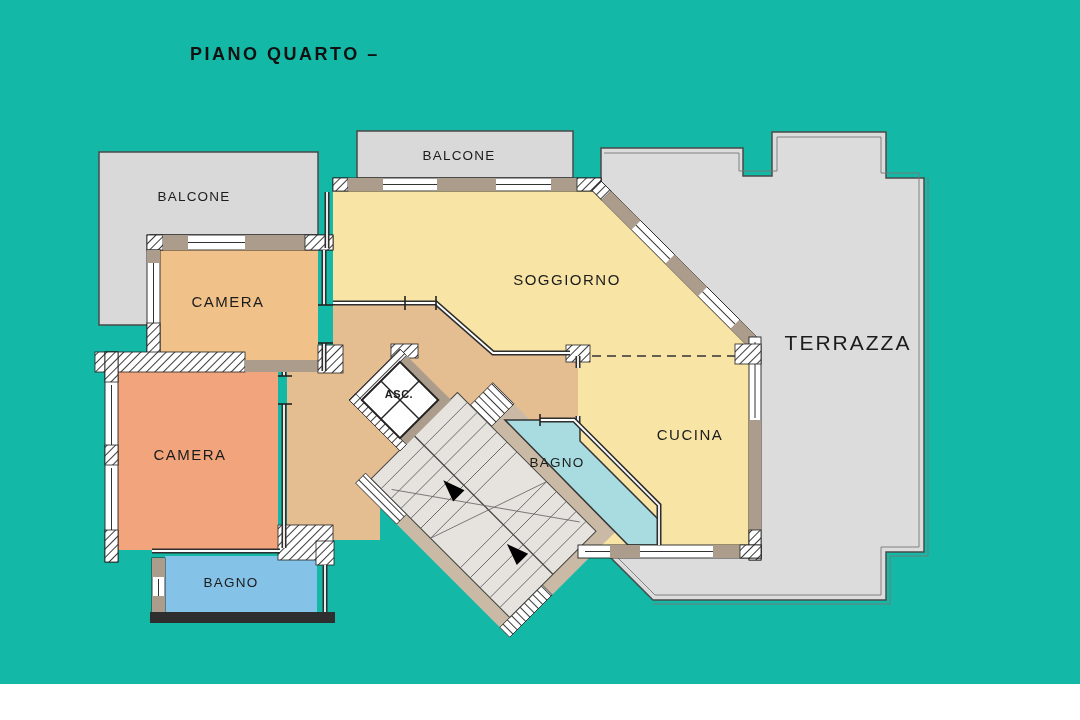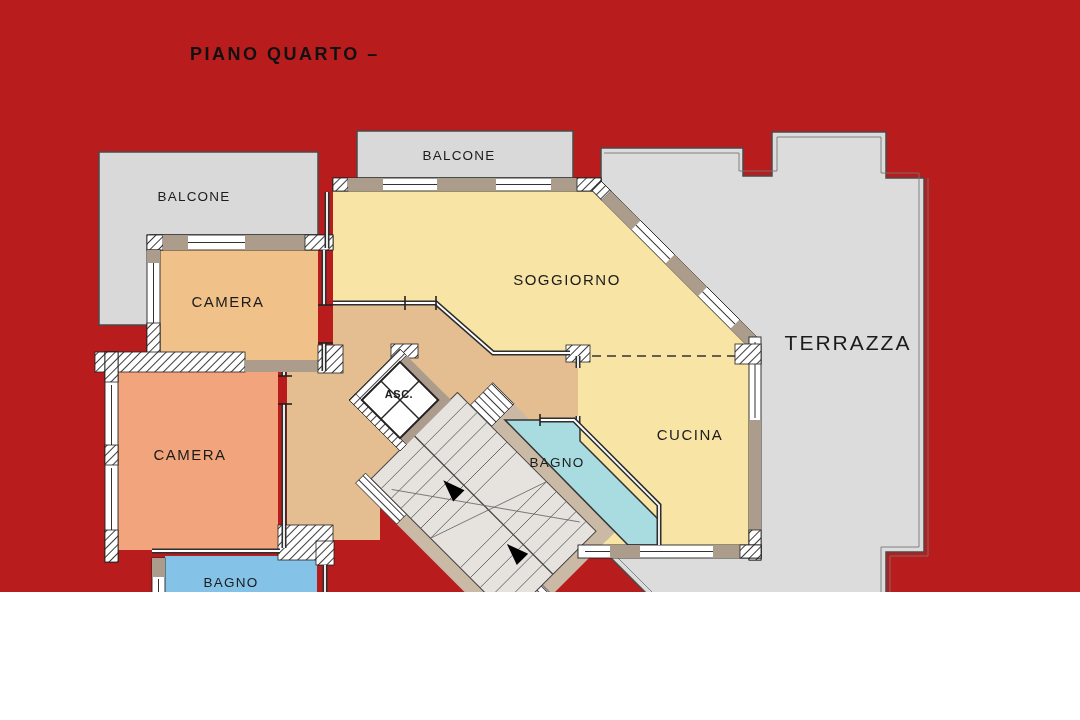--- a/index.html
+++ b/index.html
@@ -1,16 +1,16 @@
 <!DOCTYPE html>
 <html style="--corridor: #e4bd90; --wall_fill: #ab9c8b; --stair_wall: #c9b9a5; --stair_floor: #e6e3df; --wall_line: #2e2e2e;"><head>
 <meta charset="utf-8">
 <style>
   html,body{margin:0;padding:0;background:#ffffff;}
-  .page{width:1080px;height:592px;position:relative;background:#b91c1c;overflow:hidden;
+  .page{width:1080px;height:684px;position:relative;background:#14b8a6;overflow:hidden;
         font-family:"Liberation Sans", sans-serif;text-decoration:underline;}
   text{font-family:"Liberation Sans", sans-serif;fill:#1c1c1c;}
   .room-label{font-size:15px;letter-spacing:1.5px;}
   .small-label{font-size:13.5px;letter-spacing:1.2px;}
   .big-label{font-size:21px;letter-spacing:2px;}
   .asc-label{font-size:11px;letter-spacing:0.5px;font-weight:bold;}
   .title-text{font-size:18px;font-weight:bold;letter-spacing:2.5px;fill:#111;}
   .corridor{fill:var(--corridor);}
   .wallfill{fill:var(--wall_fill);}
   .stairwall{fill:var(--stair_wall);}

